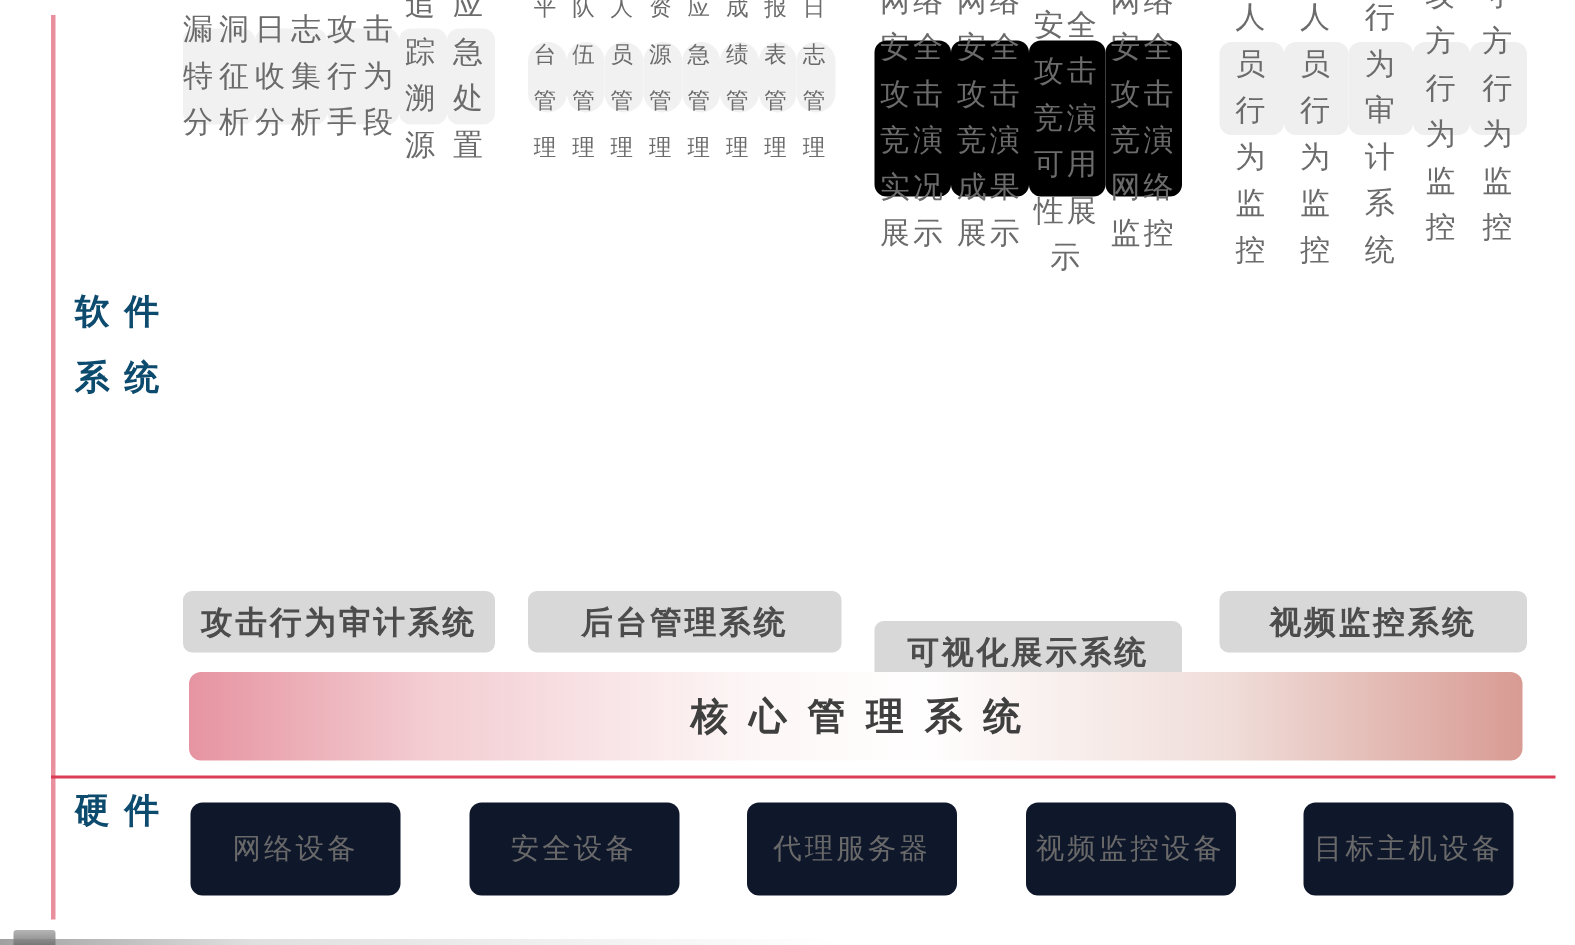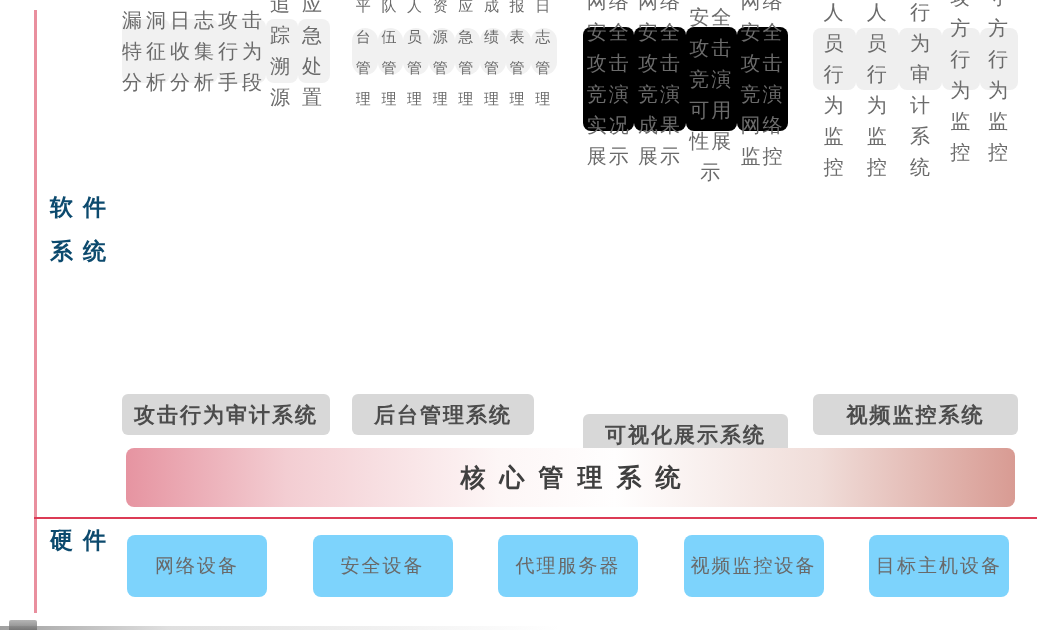--- a/index.html
+++ b/index.html
@@ -75,21 +75,21 @@
     border-radius: 6px;
     display: flex;
     align-items: center;
     justify-content: center;
     color: #4c4c4c;
     font-weight: bold;
     font-size: 21px;
     letter-spacing: 2px;
   }
   .footer1 { left: 122px; width: 208px; }
-  .footer2 { left: 352px; width: 182px; text-align: right; }
+  .footer2 { left: 352px; width: 209px; text-align: right; }
   .footer3 { left: 583px; width: 205px; margin-top: 20px; }
   .footer4 { left: 813px; width: 205px; }
 
   .core-bar {
     position: absolute;
     left: 126px; top: 448px;
     width: 889px; height: 59px;
     border-radius: 8px;
     background: linear-gradient(90deg,
       #e694a1 0%, #f3cdd2 18%, #fdf6f6 42%,
@@ -106,21 +106,21 @@
 
   .hw-row {
     position: absolute;
     left: 127px; top: 535px;
     width: 882px; height: 62px;
     display: flex;
     justify-content: space-between;
   }
   .hw-box {
     width: 140px; height: 62px;
-    background: #7dd3fc;
+    background: #0f172a;
     border-radius: 8px;
     display: flex;
     align-items: center;
     justify-content: center;
     color: #696969;
     font-size: 19px;
     letter-spacing: 2px;
     white-space: nowrap;
   }
 

